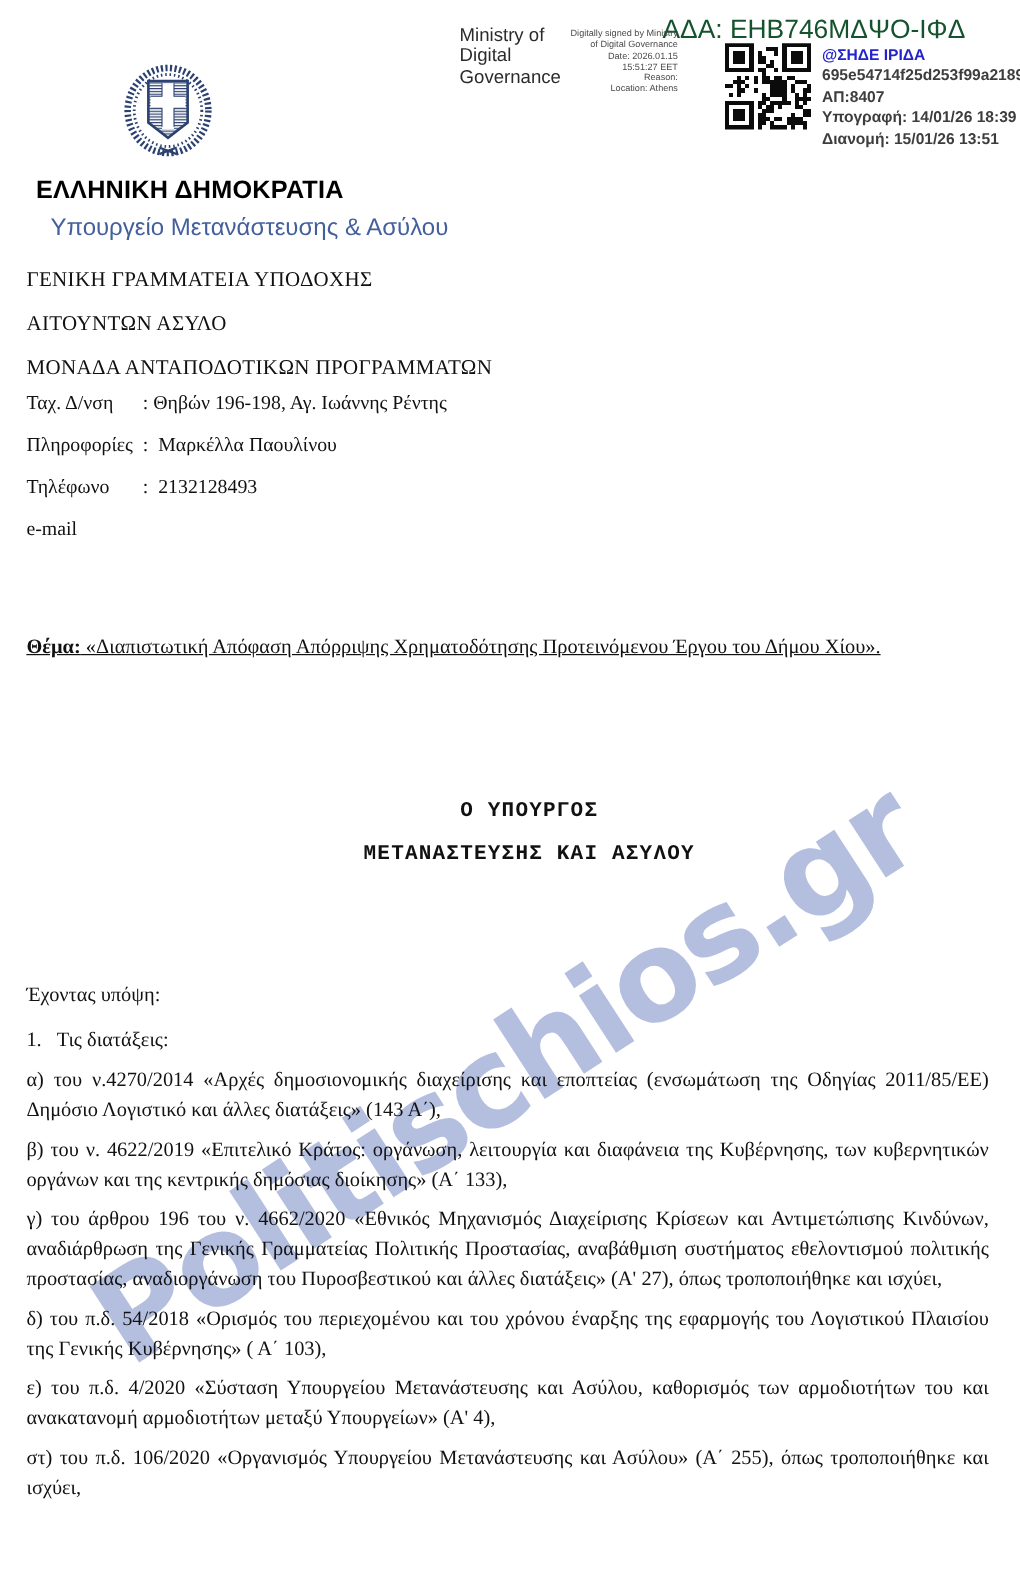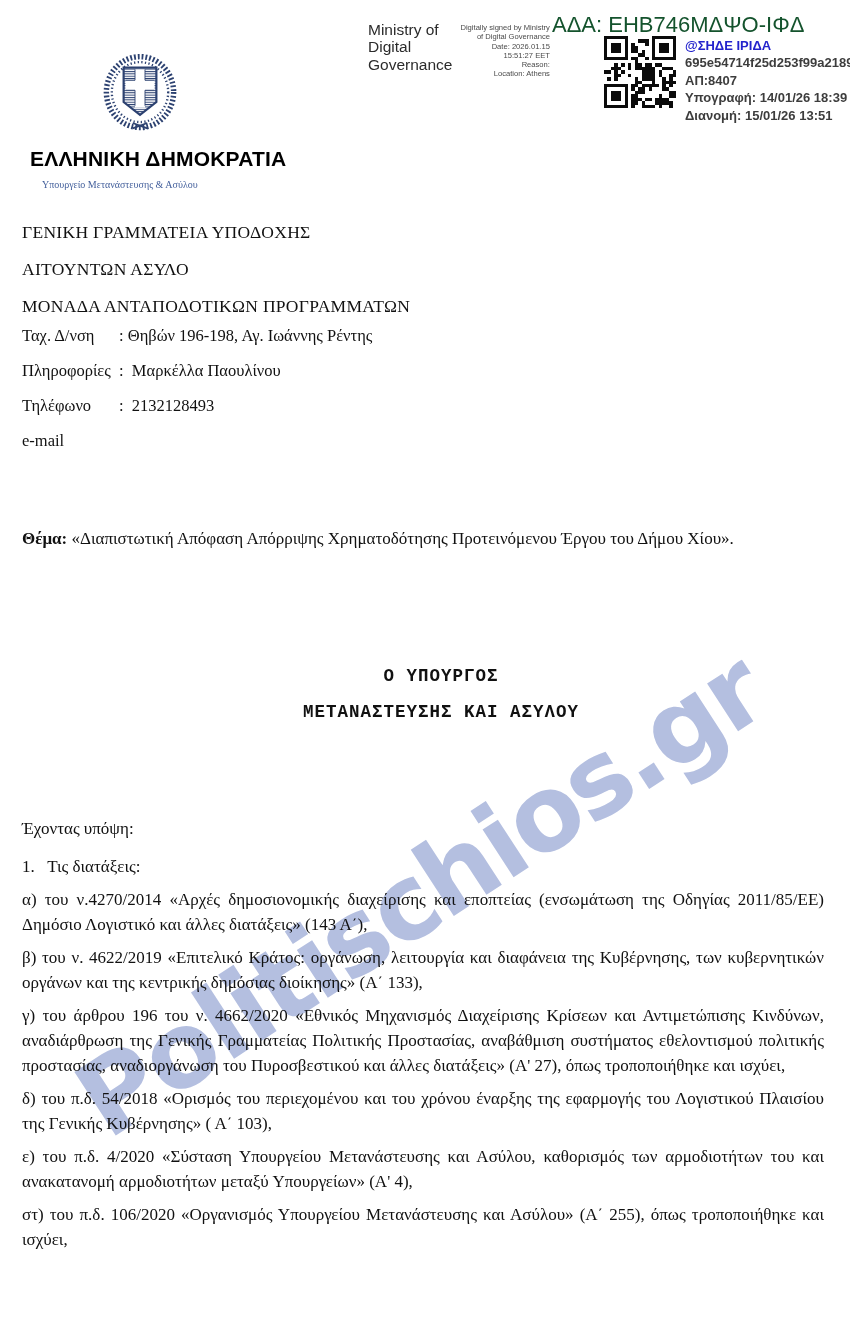--- a/index.html
+++ b/index.html
@@ -32,21 +32,21 @@
 
   
   .ada {
     position: absolute; left: 552px; top: 12px;
     font-family: "Liberation Sans", sans-serif;
     font-size: 22px; color: #14532d; white-space: nowrap;
   }
   .sig-block { position: absolute; left: 368px; top: 21px; display: flex; gap: 8px; }
   .sig-ministry {
     font-family: "Liberation Sans", sans-serif;
-    font-size: 15.5px; line-height: 1.12; color: #2b2b2b; white-space: pre-line;
+    font-size: 15.5px; line-height: 1.12; color: #2b2b2b; white-space: pre-line; margin-left: 15px;
   }
   .sig-details {
     font-family: "Liberation Sans", sans-serif;
     font-size: 7.6px; line-height: 1.22; color: #4a4a4a; white-space: pre-line;
     padding-top: 2px;
     text-align: right;
   }
   .qr-row { position: absolute; left: 604px; top: 36px; display: flex; gap: 9px; }
   .qr-box { width: 72px; height: 72px; }
   .irida {
@@ -59,37 +59,37 @@
   
   .emblem { position: absolute; left: 100px; top: 52px; width: 80px; height: 82px; }
   .republic {
     position: absolute; left: 30px; top: 147px;
     font-family: "Liberation Sans", sans-serif;
     font-size: 21px; font-weight: bold; color: #233a66; letter-spacing: 0.2px;
     white-space: nowrap;
   }
   .ministry-sub {
     position: absolute; left: 42px; top: 179px;
-    font-family: Liberation Serif, serif;
-    font-size: 10px; color: #44609c; white-space: nowrap;
+    font-family: Liberation Sans, sans-serif;
+    font-size: 20px; color: #44609c; white-space: nowrap;
   }
   .org-block { position: absolute; left: 22px; top: 222px; }
   .org-line {
     font-size: 17.5px; font-weight: normal; letter-spacing: 0.3px;
     line-height: 21px; margin-bottom: 16px; white-space: nowrap;
   }
   .contact-block { position: absolute; left: 22px; top: 325px; }
   .contact-row { display: flex; font-size: 16.5px; line-height: 21px; margin-bottom: 14px; align-items: flex-end; }
   .contact-label { width: 97px; flex: 0 0 97px; }
   .contact-value { white-space: pre; }
 
   
   .subject {
     position: absolute; left: 22px; top: 526px; width: 804px;
-    font-size: 17px; line-height: 26px; text-align: justify;
+    font-size: 17px; line-height: 26px; text-align: justify; text-decoration: underline;
   }
   .subject .b { font-weight: bold; }
   .heading { position: absolute; left: 16px; top: 664px; width: 100%; text-align: center; font-family: Liberation Mono, monospace; }
   .heading div {
     font-size: 17.5px; font-weight: bold; letter-spacing: 1px;
     line-height: 25px; margin-bottom: 11px;
   }
   .body-block { position: absolute; left: 22px; top: 816px; width: 802px; }
   .body-block p {
     font-size: 17px; line-height: 25px; text-align: justify; margin-bottom: 8px;

